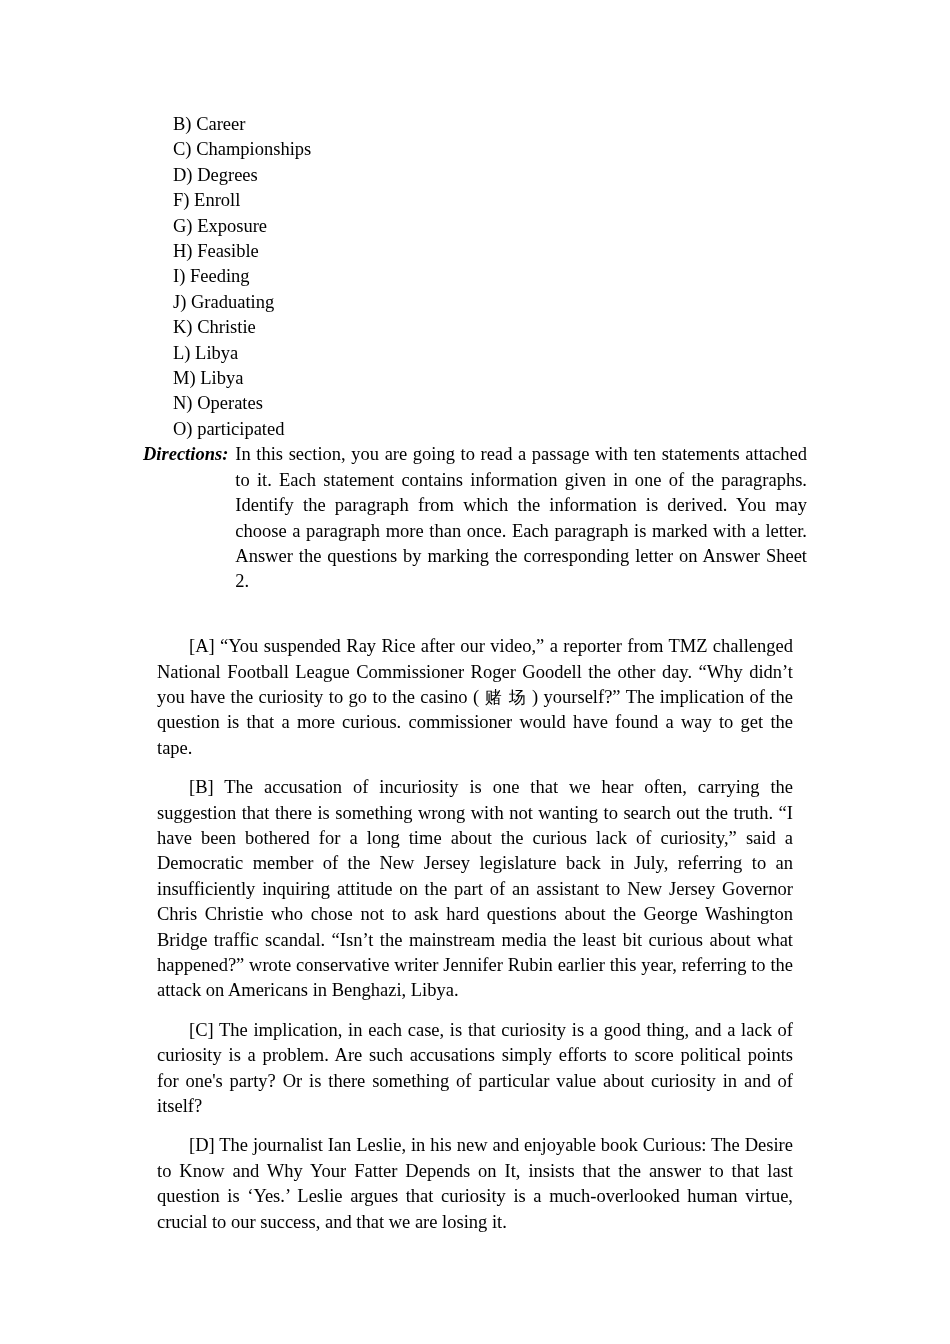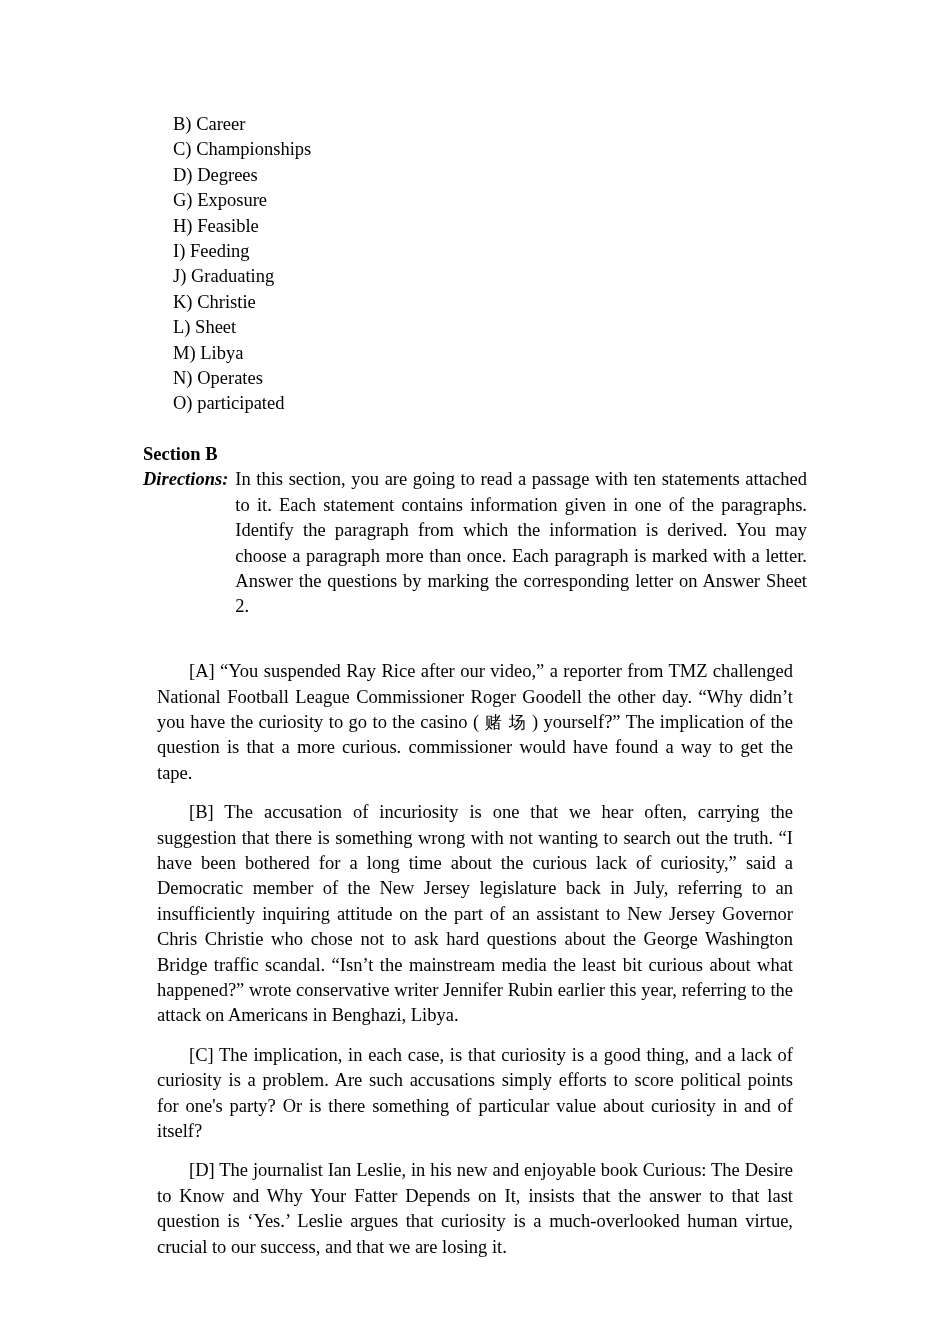--- a/index.html
+++ b/index.html
@@ -94,32 +94,32 @@
 </head>
 <body>
 
 <div class="page">
   <div class="content">
 
     <ul class="option-list">
       <li class="option-item">B) Career</li>
       <li class="option-item">C) Championships</li>
       <li class="option-item">D) Degrees</li>
+      <li class="option-item">F) Enroll</li>
       <li class="option-item">G) Exposure</li>
       <li class="option-item">H) Feasible</li>
       <li class="option-item">I) Feeding</li>
       <li class="option-item">J) Graduating</li>
       <li class="option-item">K) Christie</li>
-      <li class="option-item">L) Sheet</li>
+      <li class="option-item">L) Libya</li>
       <li class="option-item">M) Libya</li>
       <li class="option-item">N) Operates</li>
       <li class="option-item">O) participated</li>
     </ul>
 
-    <div class="section-heading">Section B</div>
 
     <div class="directions-block">
       <span class="directions-label">Directions:</span>
       <span class="directions-body">In this section, you are going to read a passage with ten statements attached to it. Each statement contains information given in one of the paragraphs. Identify the paragraph from which the information is derived. You may choose a paragraph more than once. Each paragraph is marked with a letter. Answer the questions by marking the corresponding letter on Answer Sheet 2.</span>
     </div>
 
 
     <p class="passage-para"><span>[A] “You suspended Ray Rice after our video,” a reporter from TMZ challenged National Football League Commissioner Roger Goodell the other day. “Why didn’t you have the curiosity to go to the casino ( </span><span class="cjk">赌 场</span><span> ) yourself?” The implication of the question is that a more curious. commissioner would have found a way to get the tape.</span></p>
 
     <p class="passage-para">[B] The accusation of incuriosity is one that we hear often, carrying the suggestion that there is something wrong with not wanting to search out the truth. “I have been bothered for a long time about the curious lack of curiosity,” said a Democratic member of the New Jersey legislature back in July, referring to an insufficiently inquiring attitude on the part of an assistant to New Jersey Governor Chris Christie who chose not to ask hard questions about the George Washington Bridge traffic scandal. “Isn’t the mainstream media the least bit curious about what happened?” wrote conservative writer Jennifer Rubin earlier this year, referring to the attack on Americans in Benghazi, Libya.</p>

